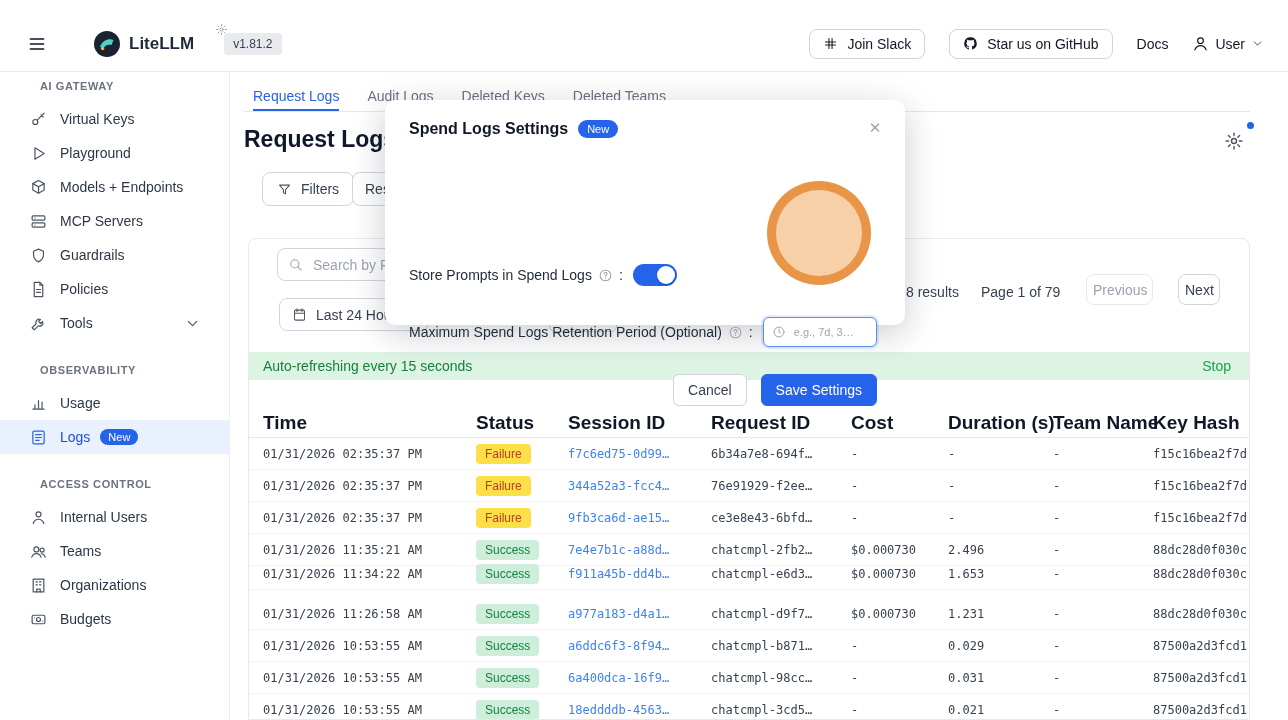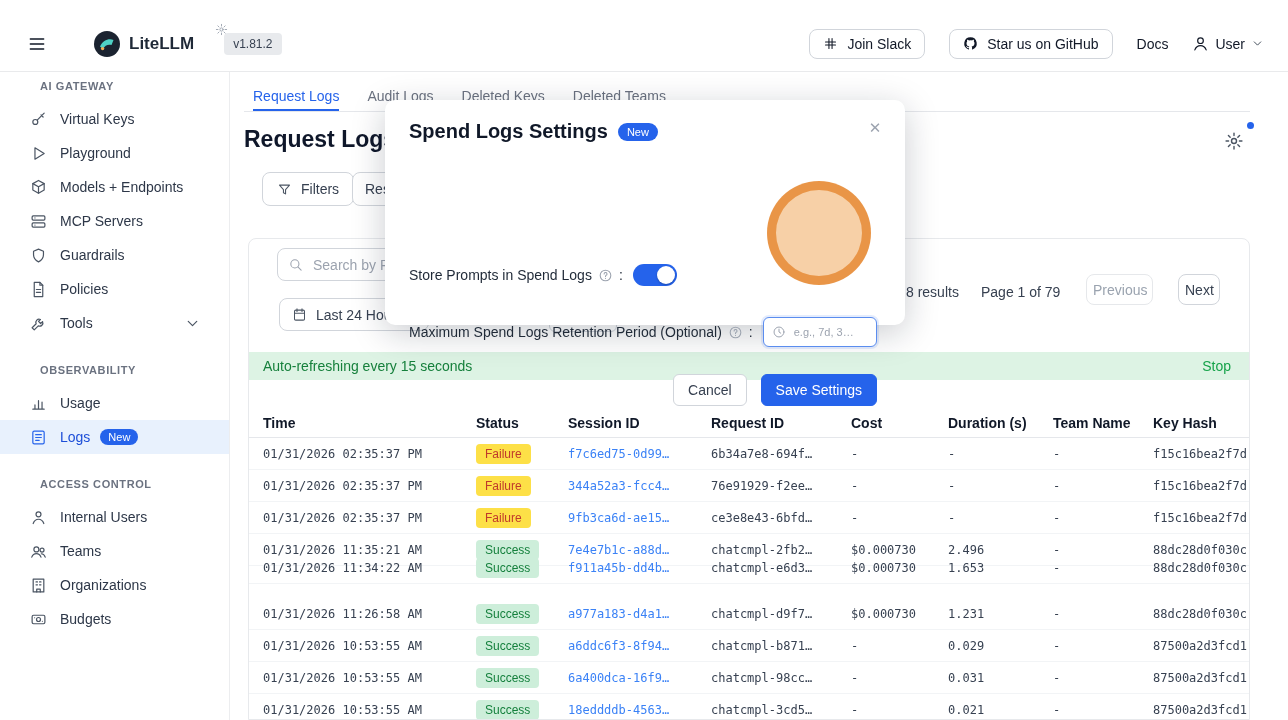--- a/index.html
+++ b/index.html
@@ -84,36 +84,36 @@
   .range .icon{width:15px;height:15px;color:#4b5563}
   .ghost-btn{position:absolute;left:300px;top:72px;width:68px;height:21px;border:1px solid #d1d5db;
              border-radius:6px;background:#fff}
   .banner{position:absolute;left:0;right:0;top:113px;height:28px;background:#ddf3e4;display:flex;
           align-items:center;justify-content:space-between;padding:0 18px 0 14px}
   .banner span{color:#16803c}
   .banner .stop{color:#16a34a;cursor:pointer}
 
   
   .thead{position:absolute;left:0;right:0;top:169px;height:30px;border-bottom:1px solid #e5e7eb}
-  .thead span{position:absolute;top:0;line-height:30px;font-size:14px;font-weight:700;color:#101828}
+  .thead span{position:absolute;top:0;line-height:30px;font-size:19px;font-weight:700;color:#101828}
   .tbody{position:absolute;left:0;right:0;top:199px;bottom:0;overflow:hidden}
   .trow{position:absolute;left:0;right:0;height:32px;border-bottom:1px solid #f2f4f6}
   .cell{position:absolute;top:50%;transform:translateY(-50%);font-size:12px;color:#374151;white-space:nowrap}
   .link{color:#3b82f6;cursor:pointer}
   .c0{left:14px}.c1{left:227px}.c2{left:319px}.c3{left:462px}.c4{left:602px}
   .c5{left:699px}.c6{left:804px}.c7{left:904px;width:94px;overflow:hidden}
   .badge{display:inline-block;font-size:12px;padding:3px 9px;border-radius:4px;font-family:"Liberation Sans",sans-serif}
   .badge.failure{background:#fde047;color:#c0392b}
   .badge.success{background:#cdeeda;color:#15803d}
 
   
   .modal{position:absolute;left:385px;top:100px;width:520px;height:225px;background:#fff;
          border-radius:10px;box-shadow:0 8px 34px rgba(15,23,42,.22);z-index:20}
   .modal-head{position:absolute;left:24px;top:20px;display:flex;align-items:center;gap:10px}
-  .modal-title{font-size:20px;font-weight:700;color:#101828}
+  .modal-title{font-size:16px;font-weight:700;color:#101828}
   .modal-badge{background:#2563eb;color:#fff;font-size:11px;border-radius:10px;padding:3px 9px}
   .modal-close{position:absolute;right:20px;top:18px;color:#9ca3af;font-size:15px;cursor:pointer;
                width:20px;height:20px;text-align:center;line-height:20px}
   .modal-row{position:absolute;left:24px;display:flex;align-items:center;gap:6px}
   .r1{top:164px}.r2{top:217px}
   .mlabel{font-size:14px;color:#1f2937}
   .help{width:15px;height:15px;color:#9ca3af;cursor:pointer}
   .colon{color:#1f2937;margin-right:4px}
   .toggle{width:44px;height:22px;border-radius:11px;background:#c7ccd4;position:relative;cursor:pointer;display:inline-block}
   .toggle.on{background:#2563eb}
@@ -428,21 +428,21 @@
       <div class="trow" style="top: 96px;">
         <span class="cell mono c0">01/31/2026 11:35:21 AM</span>
         <span class="cell c1"><span class="badge success">Success</span></span>
         <span class="cell mono link c2">7e4e7b1c-a88d…</span>
         <span class="cell mono c3">chatcmpl-2fb2…</span>
         <span class="cell mono c4">$0.000730</span>
         <span class="cell mono c5">2.496</span>
         <span class="cell mono c6">-</span>
         <span class="cell mono c7">88dc28d0f030c</span>
       </div>
-      <div class="trow" style="top: 114px; text-align: right;">
+      <div class="trow" style="top: 120px;">
         <span class="cell mono c0">01/31/2026 11:34:22 AM</span>
         <span class="cell c1"><span class="badge success">Success</span></span>
         <span class="cell mono link c2">f911a45b-dd4b…</span>
         <span class="cell mono c3">chatcmpl-e6d3…</span>
         <span class="cell mono c4">$0.000730</span>
         <span class="cell mono c5">1.653</span>
         <span class="cell mono c6">-</span>
         <span class="cell mono c7">88dc28d0f030c</span>
       </div>
       <div class="trow" style="top: 160px;">

